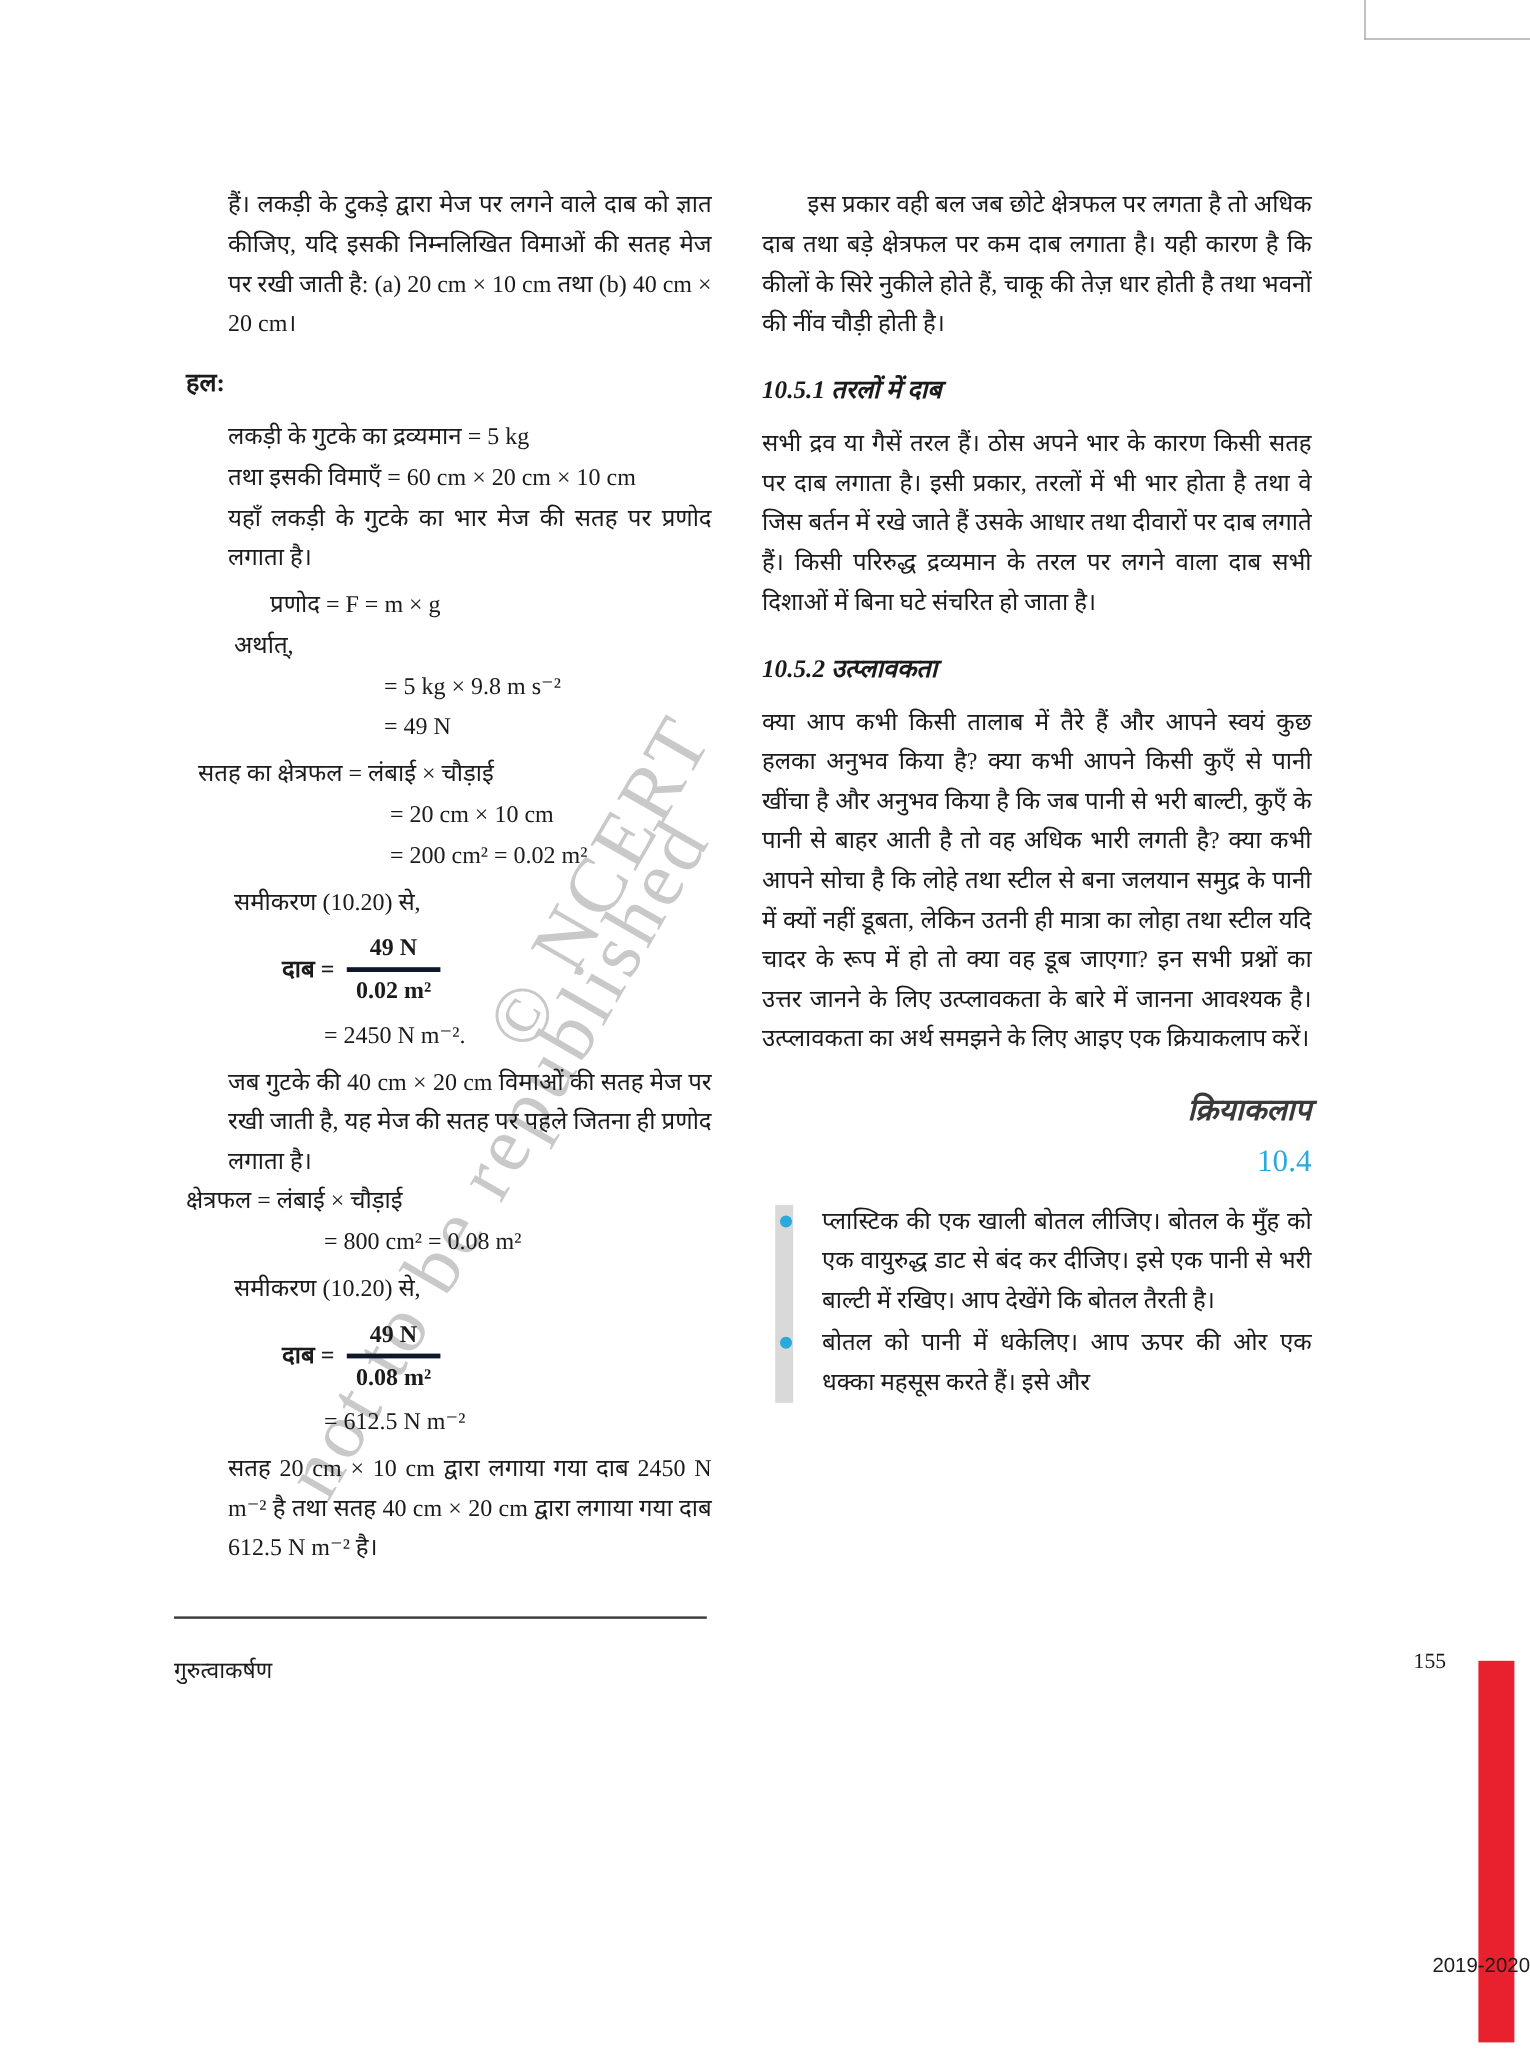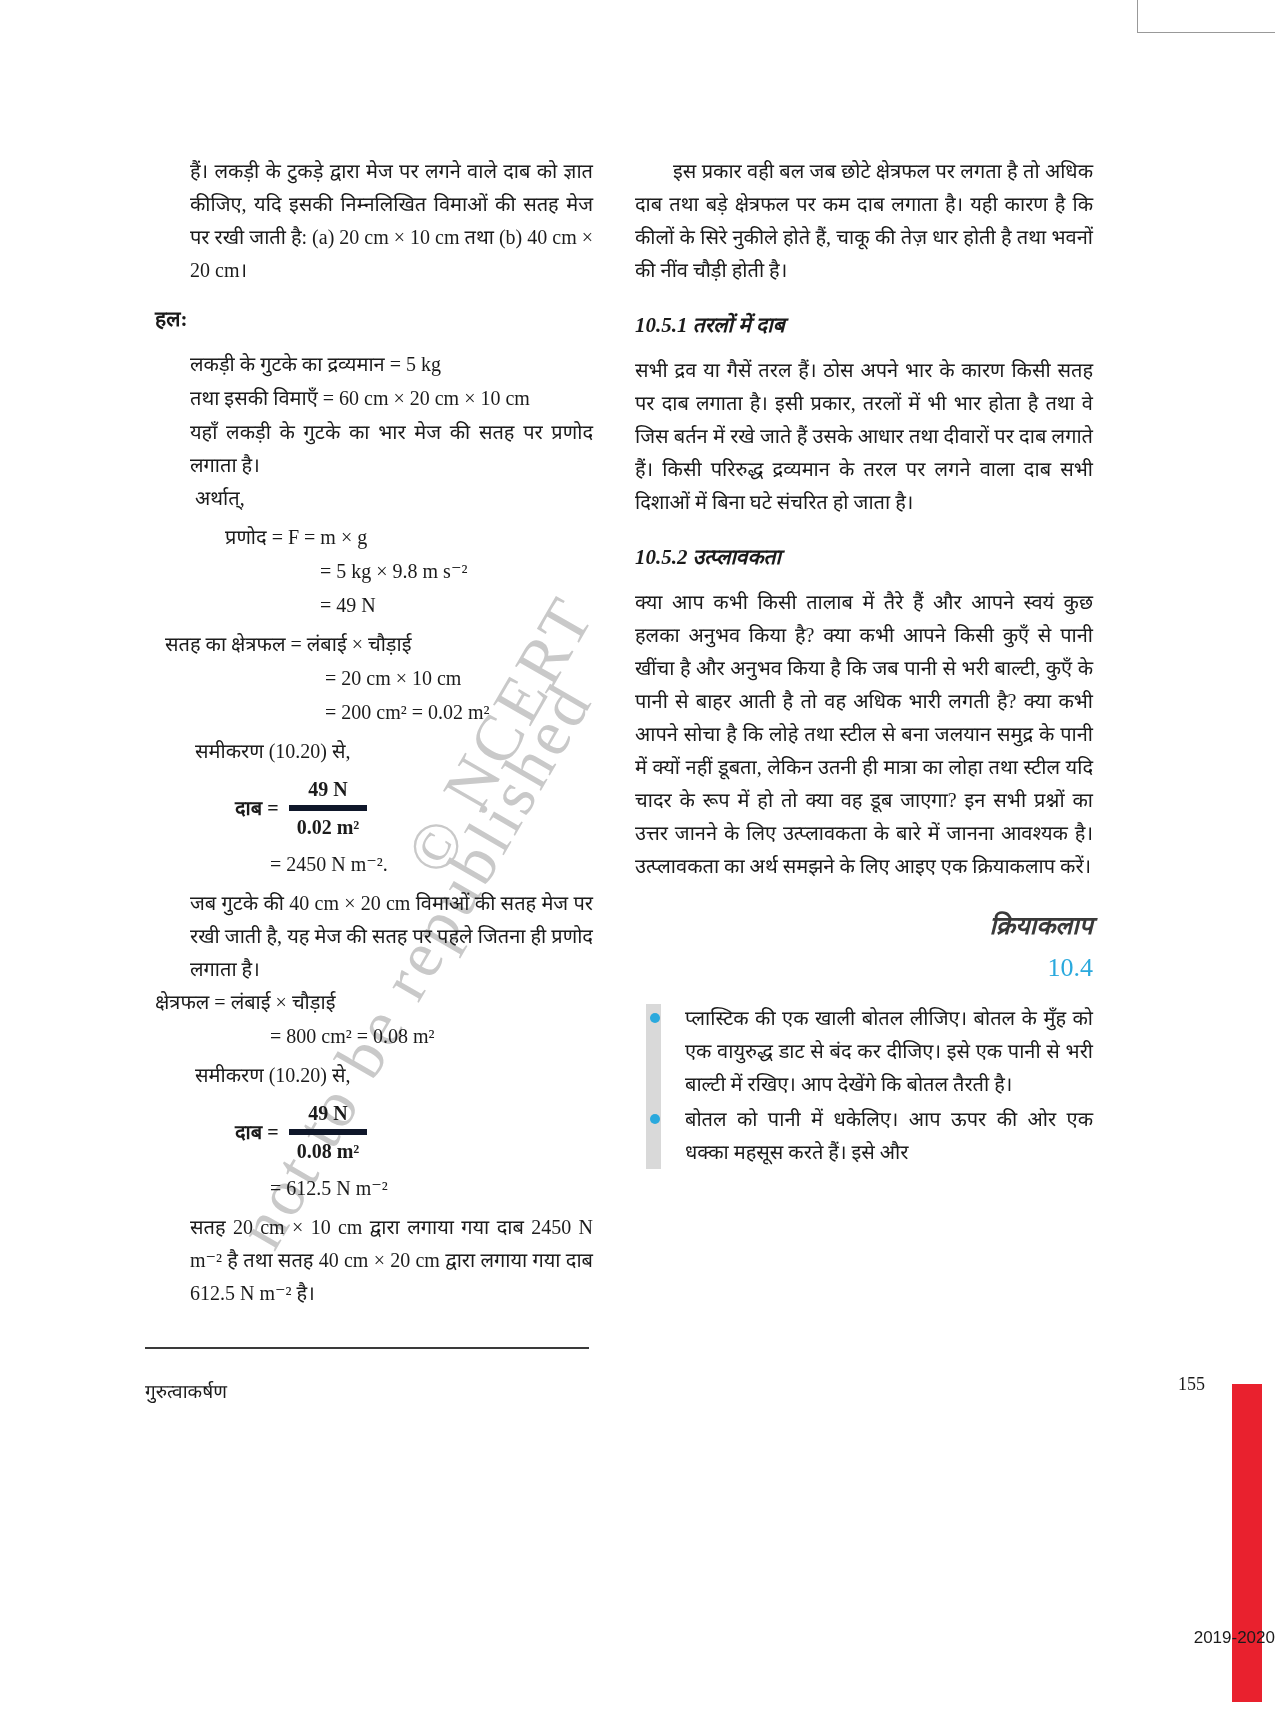--- a/index.html
+++ b/index.html
@@ -62,21 +62,21 @@
   .ml80 { margin-left: 80px; }
   .ml90 { margin-left: 90px; }
   .ml125 { margin-left: 125px; }
   .ml175 { margin-left: 175px; }
   .ml180 { margin-left: 180px; }
   .sol-label { font-weight: bold; margin: 16px 0 12px; margin-left: 10px; font-size: 21px; }
   .eq { margin-bottom: 1px; }
   .space-above { margin-top: 6px; }
   .frac-line { display: flex; align-items: center; margin-top: 6px; margin-bottom: 6px; font-weight: bold; }
   .frac { display: inline-block; text-align: center; vertical-align: middle; margin-left: 10px; }
-  .frac .num { display: block; border-bottom: 6px solid #0f172a; padding: 0 8px 1px; line-height: 30px; }
+  .frac .num { display: block; border-bottom: 4px solid #0f172a; padding: 0 8px 1px; line-height: 30px; }
   .frac .den { display: block; padding: 1px 8px 0; line-height: 30px; }
   
   .rc-para1 { text-indent: 38px; }
   .rc-h { font-weight: bold; font-size: 21px; margin: 22px 0 12px; font-style: italic; }
   
   .activity { margin-top: 26px; }
   .activity-header { display: flex; align-items: flex-end; padding-left: 10px; flex-direction: column; }
   .activity-label { font-weight: bold; font-style: italic; font-size: 25px; color: #3a3a3a; }
   .activity-rule { flex: 1; border-bottom: 2px solid #222; margin: 0 8px 7px 10px; }
   .activity-number { font-size: 26px; }
@@ -150,23 +150,23 @@
   <div class="content">
 
     <div class="col-left">
       <p class="para ml45">हैं। लकड़ी के टुकड़े द्वारा मेज पर लगने वाले दाब को ज्ञात कीजिए, यदि इसकी निम्नलिखित विमाओं की सतह मेज पर रखी जाती है: (a) 20  cm × 10 cm तथा (b) 40 cm × 20 cm।</p>
 
       <p class="sol-label">हल:</p>
 
       <div class="eq ml45">लकड़ी के गुटके का द्रव्यमान = 5 kg</div>
       <div class="eq ml45">तथा इसकी विमाएँ = 60 cm × 20 cm × 10 cm</div>
       <p class="para ml45">यहाँ लकड़ी के गुटके का भार मेज की सतह पर प्रणोद लगाता है।</p>
+      <div class="eq ml80 space-above">प्रणोद =  F =  m × g</div>
+
       <div class="eq ml50">अर्थात्,</div>
-
-      <div class="eq ml80 space-above">प्रणोद =  F =  m × g</div>
       <div class="eq ml175">=  5 kg × 9.8 m s⁻²</div>
       <div class="eq ml175">=  49 N</div>
 
       <div class="eq ml20 space-above">सतह का क्षेत्रफल = लंबाई × चौड़ाई</div>
       <div class="eq ml180">=  20 cm × 10 cm</div>
       <div class="eq ml180">=  200 cm² = 0.02 m²</div>
 
       <div class="eq ml50 space-above">समीकरण (10.20) से,</div>
 
       <div class="frac-line ml90">

